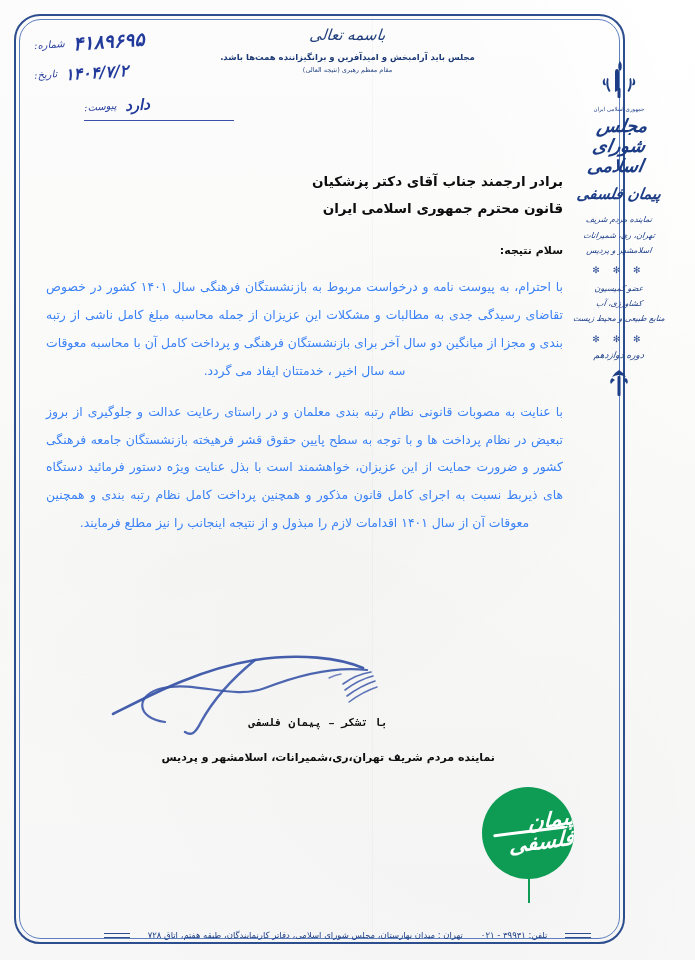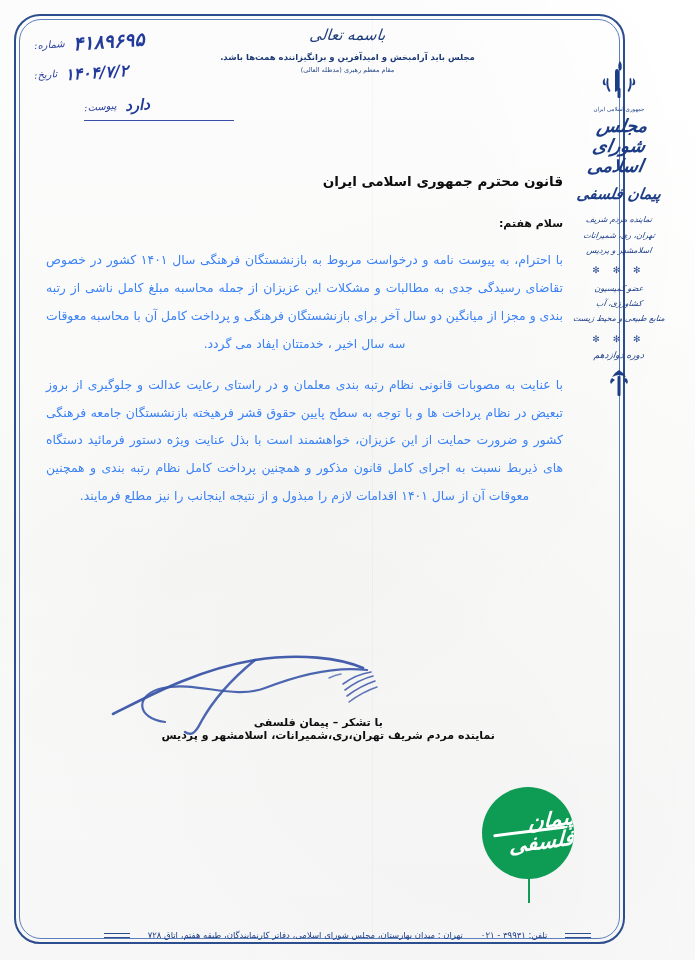--- a/index.html
+++ b/index.html
@@ -237,21 +237,22 @@
     position: absolute;
     right: 200px;
     top: 68px;
     text-align: center;
     color: #0d0d0d;
   }
   .sign-thanks {
     display: block;
     font-size: 11px;
     font-weight: 700;
-    margin-bottom: 0;
+    margin-bottom: 22px;
+    font-family: Liberation Mono, monospace;
   }
   .sign-title {
     display: block;
     font-size: 11px;
     font-weight: 700;
     margin-left: 20px;
   }
   
   .stamp {
     position: absolute;
@@ -340,21 +341,21 @@
 <div class="page">
   <div class="paper-texture"></div>
   <div class="fold-line"></div>
 
   <div class="frame-outer"></div>
   <div class="frame-inner"></div>
 
   <div class="basmala">
     <span class="b-script">باسمه تعالی</span>
     <span class="b-quote">مجلس باید آرامبخش و امیدآفرین و برانگیزاننده همت‌ها باشد.</span>
-    <span class="b-attr">مقام معظم رهبری (مدظله العالی)</span>
+    <span class="b-attr">مقام معظم رهبری (نتیجه العالی)</span>
   </div>
 
   <div class="reg-block">
     <div class="reg-row number">
       <span class="reg-label">شماره:</span>
       <span class="reg-value">۴۱۸۹۶۹۵</span>
     </div>
     <div class="reg-row date">
       <span class="reg-label">تاریخ:</span>
       <span class="reg-value">۱۴۰۴/۷/۲</span>
@@ -394,23 +395,24 @@
         <path d="M13 2 q-5 3 -7 7 q4-2 7-2 q3 0 7 2 q-2-4 -7-7z"></path>
         <rect x="11.5" y="8" width="3" height="20" rx="1"></rect>
         <path d="M6 10 q-3 3 -1 6 q2-3 4-4z"></path>
         <path d="M20 10 q3 3 1 6 q-2-3 -4-4z"></path>
       </g>
     </svg>
   </div>
 
   <div class="letter">
     <div class="addressee">
+      <span class="ln">برادر ارجمند جناب آقای دکتر پزشکیان</span>
       <span class="ln">قانون محترم جمهوری اسلامی ایران</span>
     </div>
-    <div class="salutation">سلام هفتم:</div>
+    <div class="salutation">سلام نتیجه:</div>
     <p class="para">با احترام، به پیوست نامه و درخواست مربوط به بازنشستگان فرهنگی سال ۱۴۰۱ کشور در خصوص تقاضای رسیدگی جدی به مطالبات و مشکلات این عزیزان از جمله محاسبه مبلغ کامل ناشی از رتبه بندی و مجزا از میانگین دو سال آخر برای بازنشستگان فرهنگی و پرداخت کامل آن با محاسبه معوقات سه سال اخیر ، خدمتتان ایفاد می گردد.</p>
     <p class="para">با عنایت به مصوبات قانونی نظام رتبه بندی معلمان و در راستای رعایت عدالت و جلوگیری از بروز تبعیض در نظام پرداخت ها و با توجه به سطح پایین حقوق قشر فرهیخته بازنشستگان جامعه فرهنگی کشور و ضرورت حمایت از این عزیزان، خواهشمند است با بذل عنایت ویژه دستور فرمائید دستگاه های ذیربط نسبت به اجرای کامل قانون مذکور و همچنین پرداخت کامل نظام رتبه بندی و همچنین معوقات آن از سال ۱۴۰۱ اقدامات لازم را مبذول و از نتیجه اینجانب را نیز مطلع فرمایند.</p>
   </div>
 
   <div class="sign-area">
     <svg class="sign-svg" width="290" height="90" viewBox="0 0 290 90">
       <g fill="none" stroke="#3a55a8" stroke-linecap="round">
         <path d="M8 66 C 40 50, 90 22, 150 12 C 195 5, 235 10, 258 20" stroke-width="2.6" opacity="0.95"></path>
         <path d="M60 74 C 30 70, 30 46, 58 40 C 92 33, 128 52, 160 40 C 196 26, 230 18, 262 22" stroke-width="2.2" opacity="0.9"></path>
         <path d="M150 12 C 128 30, 108 52, 96 74 C 90 86, 86 88, 80 84" stroke-width="2.4" opacity="0.9"></path>

